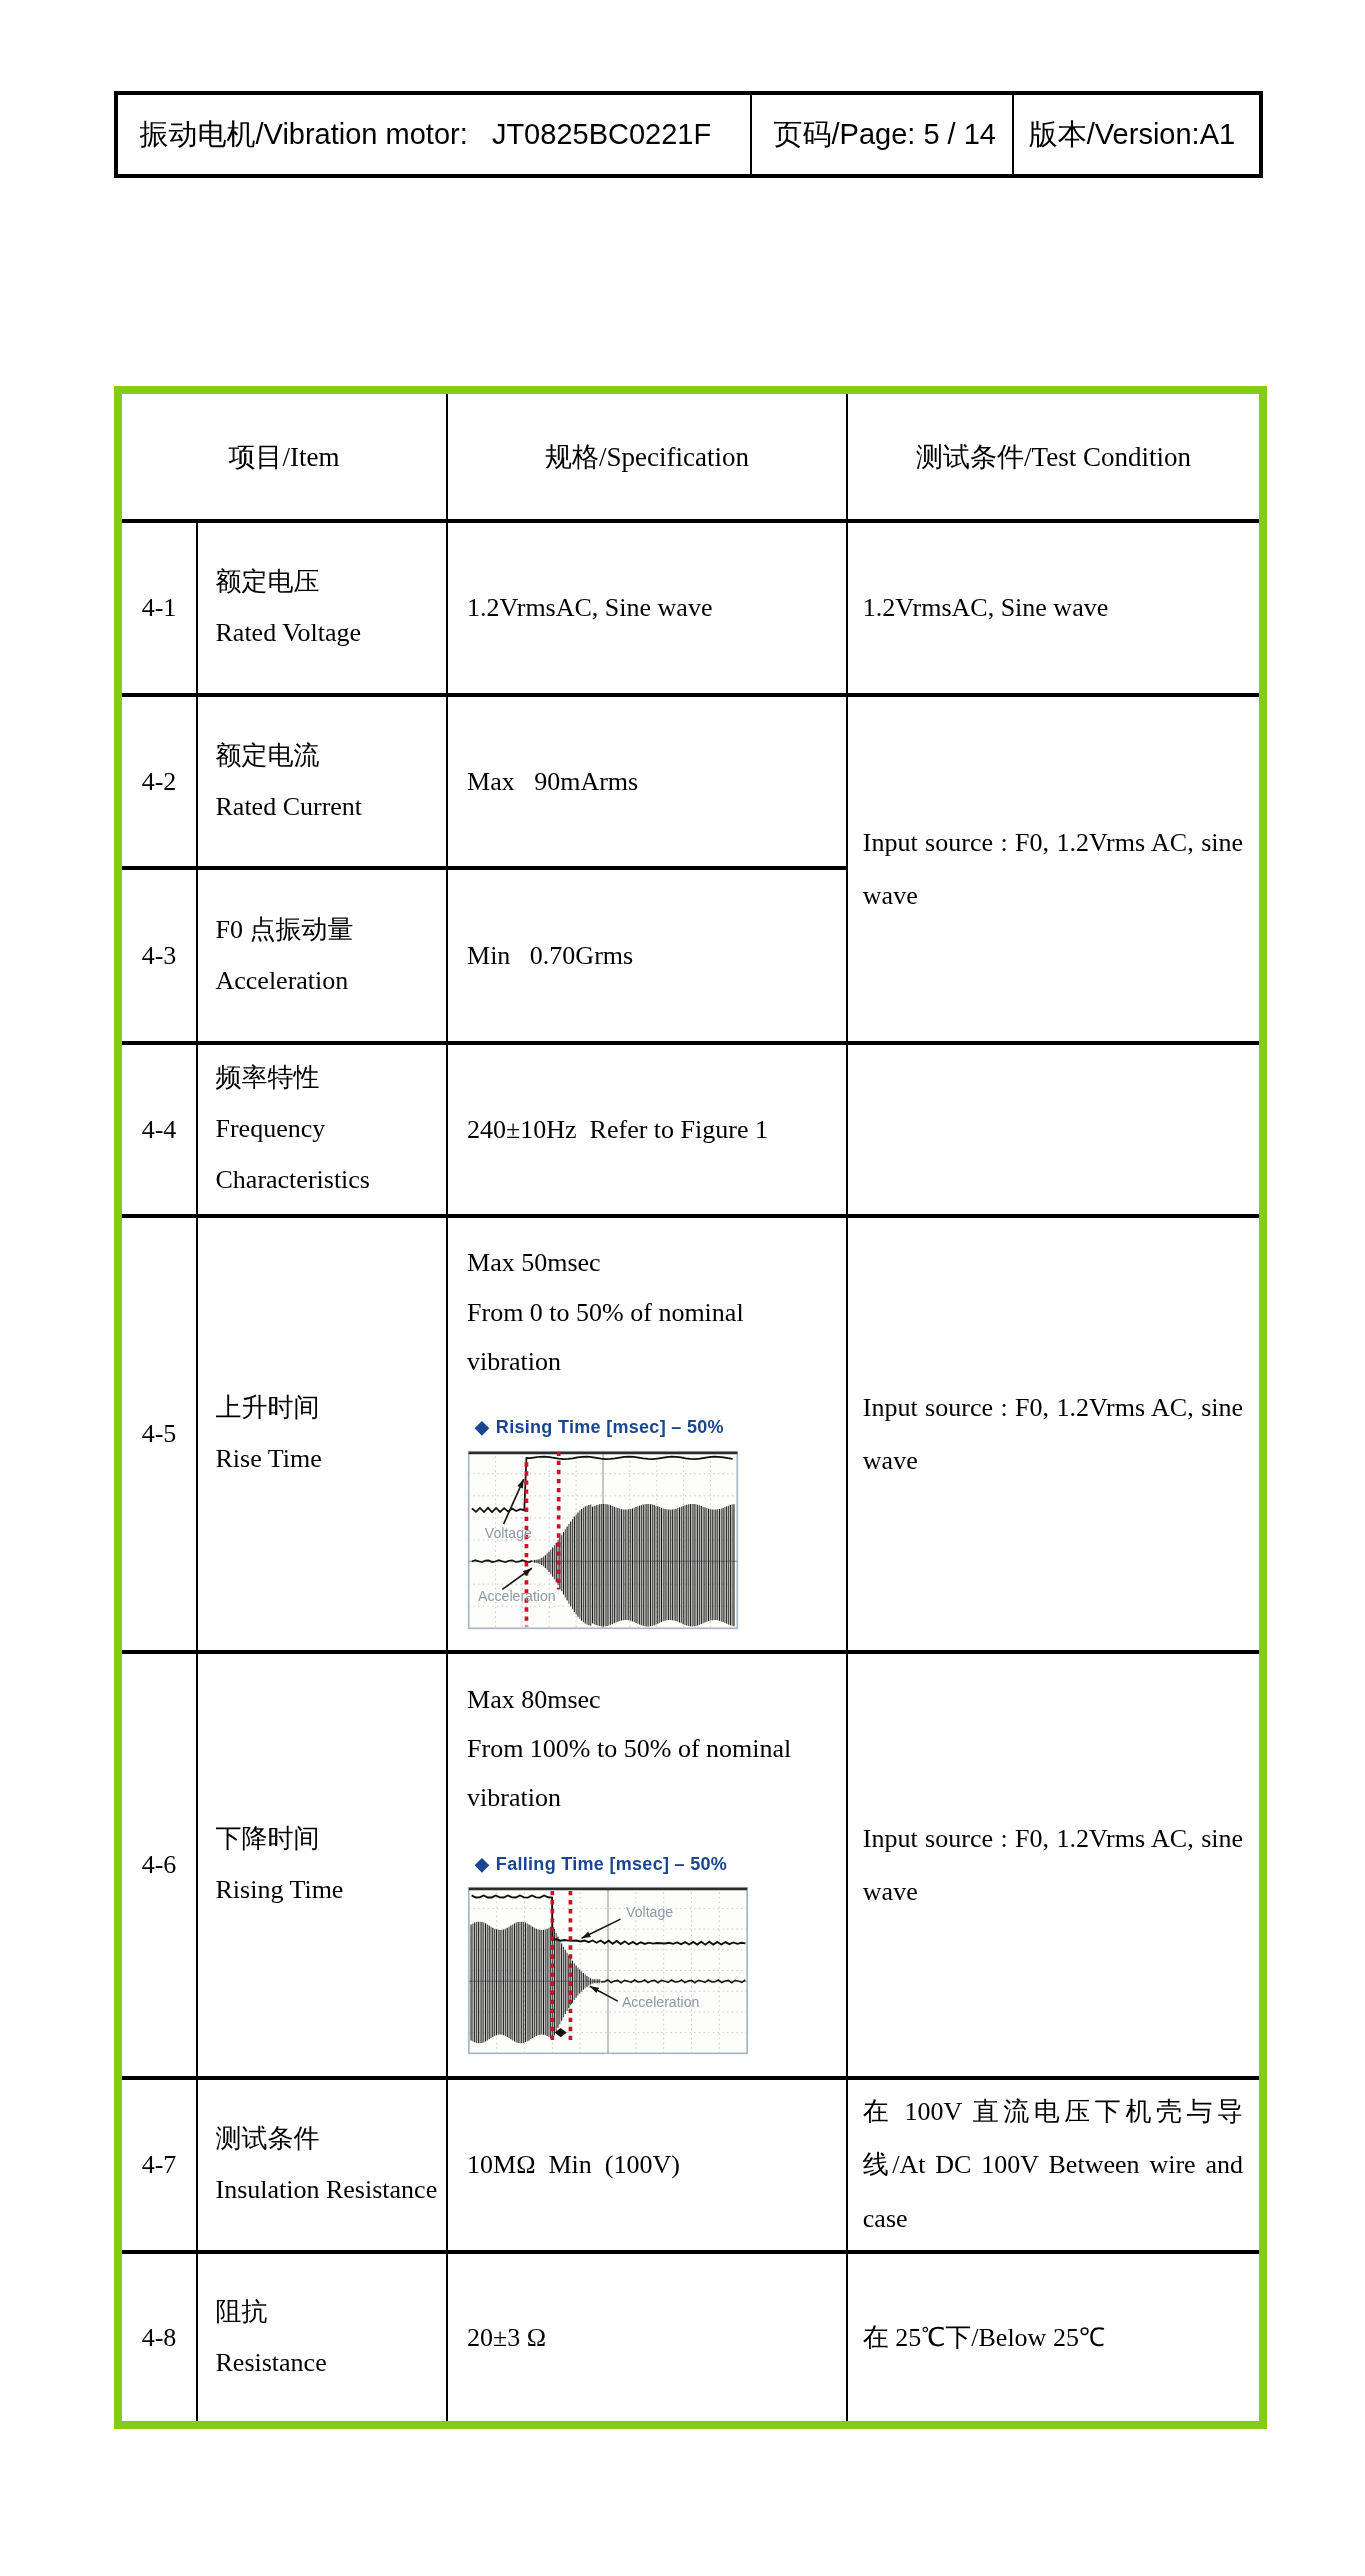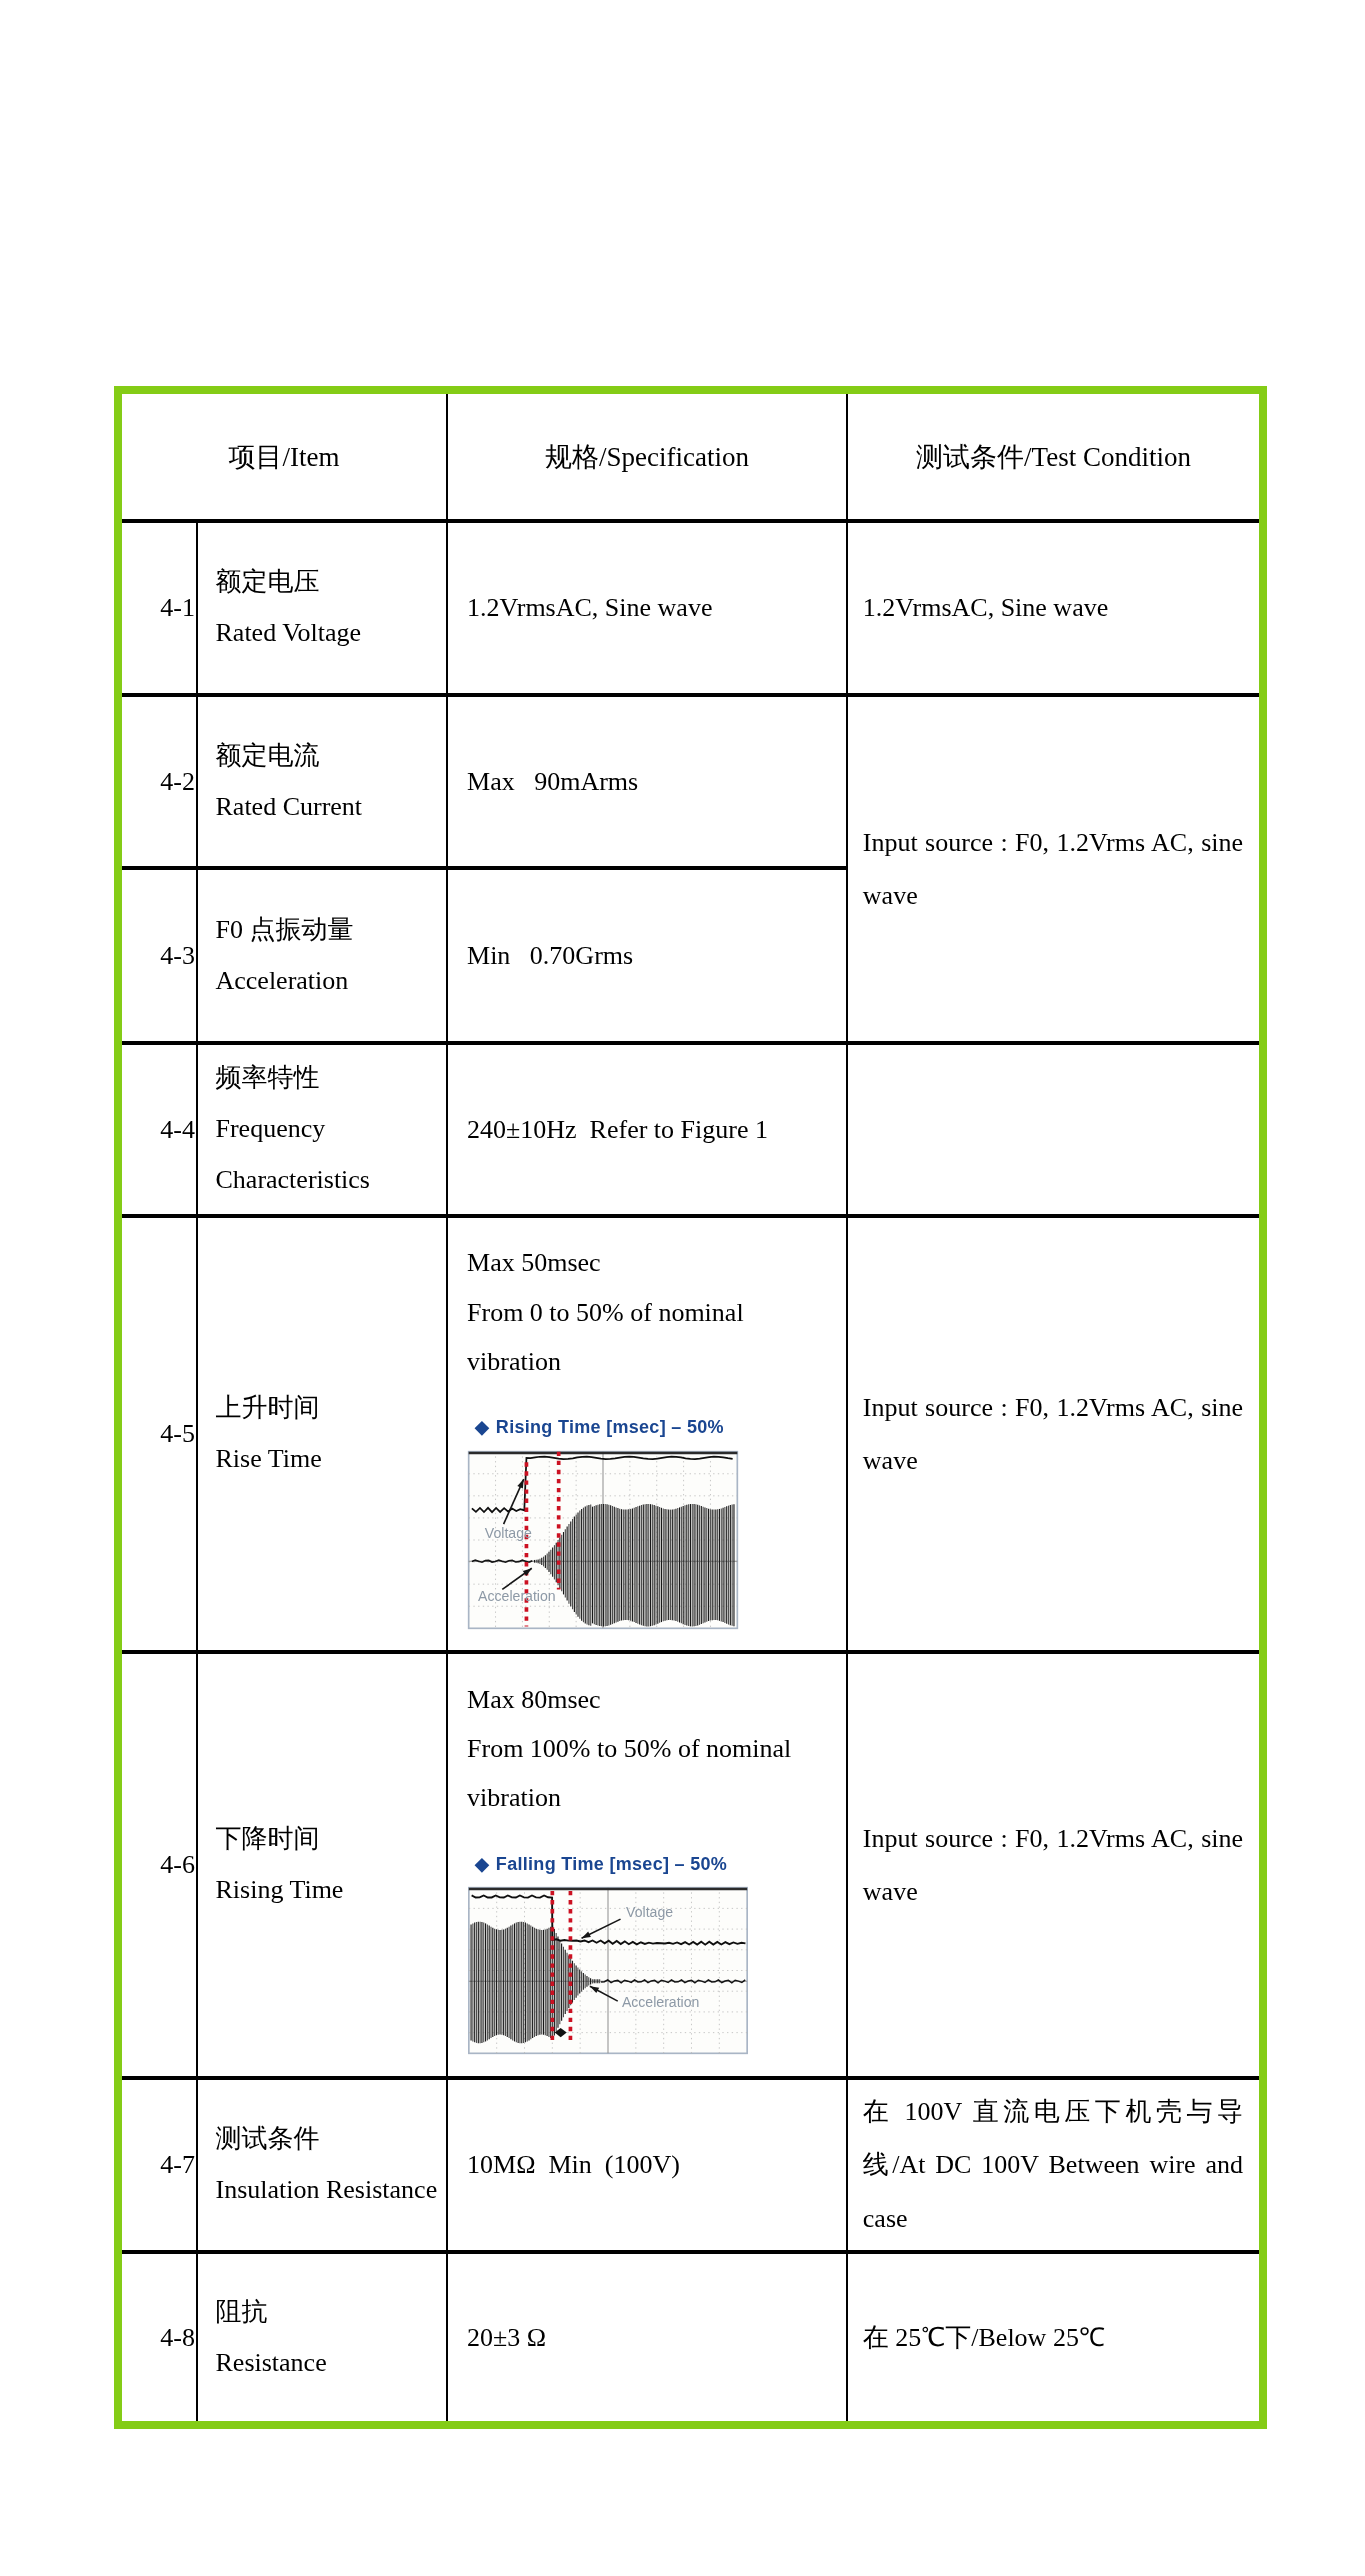--- a/index.html
+++ b/index.html
@@ -19,21 +19,21 @@
   
   .section-title{position:absolute;left:102px;top:309px;font-size:27.5px;font-weight:bold;
                  font-family:"Liberation Serif", serif;}
 
   
   .spec-table{position:absolute;left:114px;top:386px;width:1145px;
               font-size:26px;border:8px solid #84cc16;}
   .spec-table td{border:2px solid #000;border-top-width:4px;border-bottom-width:4px;
                  vertical-align:middle;}
   .th{text-align:center;font-size:27px;height:123px;}
-  .no{text-align:right;}
+  .no{text-align:center;}
   .nm{padding:0 5.4px 0 17.5px;line-height:1.95;margin-left:12px;}
   .sp{padding:0 8px 0 19px;line-height:1.9;}
   .cond{padding:0 16px 0 14.8px;line-height:2.05;text-align:justify;}
   .r1 td{height:168px;} .r2 td{height:167px;} .r3 td{height:169px;} .r4 td{height:167px;}
   .r5 td{height:430px;} .r6 td{height:420px;} .r7 td{height:168px;} .r8 td{height:165px;}
 
   
   .fig{margin-top:24px;}
   .fig-title{font-family:"Liberation Sans", sans-serif;font-weight:bold;font-size:18px;
              color:#1a4691;margin:0 0 5.4px 8px;letter-spacing:0.3px;}
@@ -45,20 +45,25 @@
 
 <div class="page">
 
   <table class="hdr-table">
     <colgroup>
         <col style="width:635px">
         <col style="width:262px">
         <col style="width:248px">
       </colgroup>
     <tbody>
+    <tr class="hdr-r2">
+      <td>振动电机/Vibration motor:&nbsp;&nbsp;&nbsp;JT0825BC0221F</td>
+      <td>页码/Page: 5 / 14</td>
+      <td style="padding-left:14.8px">版本/Version:A1</td>
+    </tr>
   </tbody>
     </table>
 
 
   <table class="spec-table">
     <colgroup>
       <col style="width:79px">
         <col style="width:250px">
       <col style="width:400px">
         <col style="width:416px">

